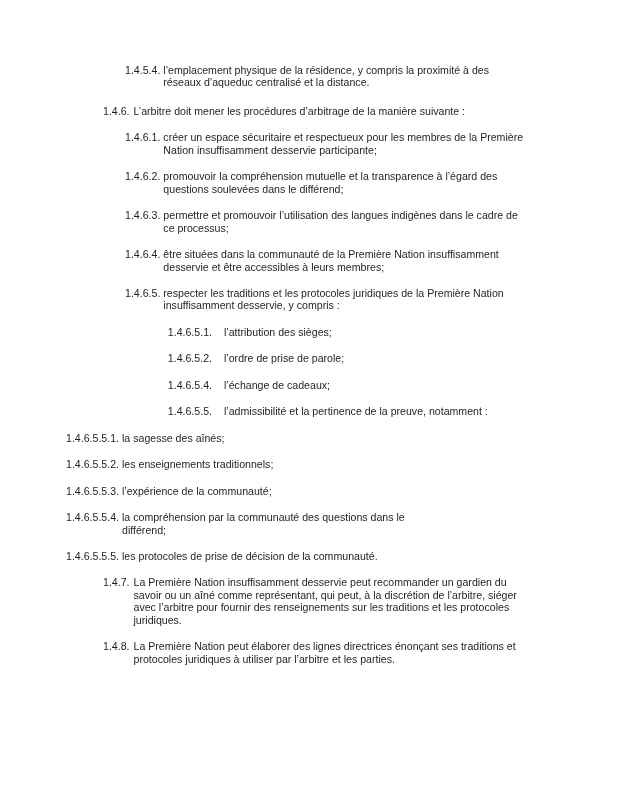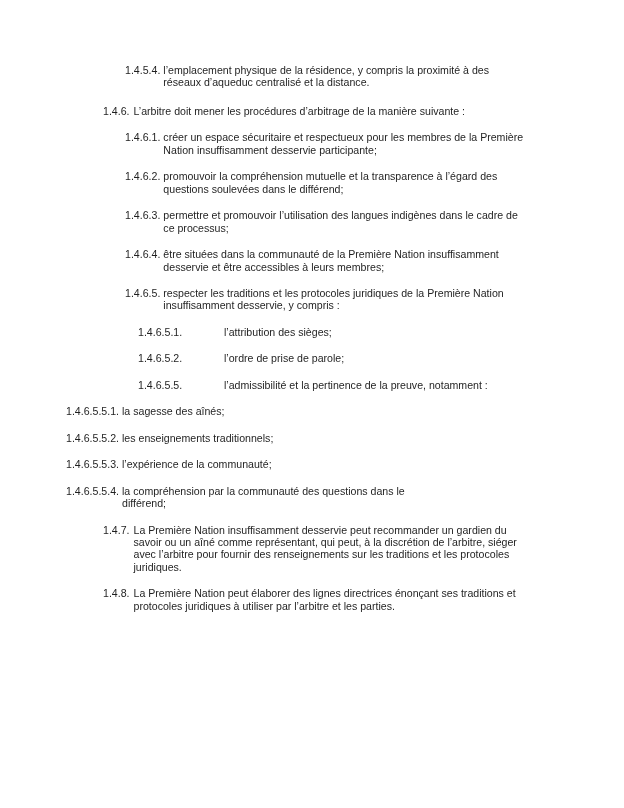--- a/index.html
+++ b/index.html
@@ -28,20 +28,21 @@
   }
   .clause{
     display:flex;
     align-items:flex-start;
     margin-bottom:14px;
   }
   .clause .num{
     flex:none;
     white-space:nowrap;
     padding-right:3px;
+    text-align:right;
   }
   .clause .txt{
     flex:1 1 auto;
   }
   
   .lvl-3{ margin-left:103px; width:421px; }
   .lvl-3 .num{ padding-right:4px; }
   .lvl-4{ margin-left:125px; width:399px; }
   .lvl-5{ margin-left:138px; width:386px; }
   .lvl-5 .num{ min-width:74px; padding-right:12px; }
@@ -93,20 +94,24 @@
     <span class="num">1.4.6.5.1.</span>
     <span class="txt">l’attribution des sièges;</span>
   </div>
 
   <div class="clause lvl-5">
     <span class="num">1.4.6.5.2.</span>
     <span class="txt">l’ordre de prise de parole;</span>
   </div>
 
 
+  <div class="clause lvl-5">
+    <span class="num">1.4.6.5.4.</span>
+    <span class="txt">l’échange de cadeaux;</span>
+  </div>
 
   <div class="clause lvl-5">
     <span class="num">1.4.6.5.5.</span>
     <span class="txt">l’admissibilité et la pertinence de la preuve, notamment :</span>
   </div>
 
   <div class="clause lvl-6">
     <span class="num">1.4.6.5.5.1.</span>
     <span class="txt">la sagesse des aînés;</span>
   </div>
@@ -119,20 +124,24 @@
   <div class="clause lvl-6">
     <span class="num">1.4.6.5.5.3.</span>
     <span class="txt">l’expérience de la communauté;</span>
   </div>
 
   <div class="clause lvl-6">
     <span class="num">1.4.6.5.5.4.</span>
     <span class="txt">la compréhension par la communauté des questions dans le différend;</span>
   </div>
 
+  <div class="clause lvl-6">
+    <span class="num">1.4.6.5.5.5.</span>
+    <span class="txt">les protocoles de prise de décision de la communauté.</span>
+  </div>
 
   <div class="clause lvl-3">
     <span class="num">1.4.7.</span>
     <span class="txt">La Première Nation insuffisamment desservie peut recommander un gardien du savoir ou un aîné comme représentant, qui peut, à la discrétion de l’arbitre, siéger avec l’arbitre pour fournir des renseignements sur les traditions et les protocoles juridiques.</span>
   </div>
 
   <div class="clause lvl-3">
     <span class="num">1.4.8.</span>
     <span class="txt">La Première Nation peut élaborer des lignes directrices énonçant ses traditions et protocoles juridiques à utiliser par l’arbitre et les parties.</span>
   </div>

